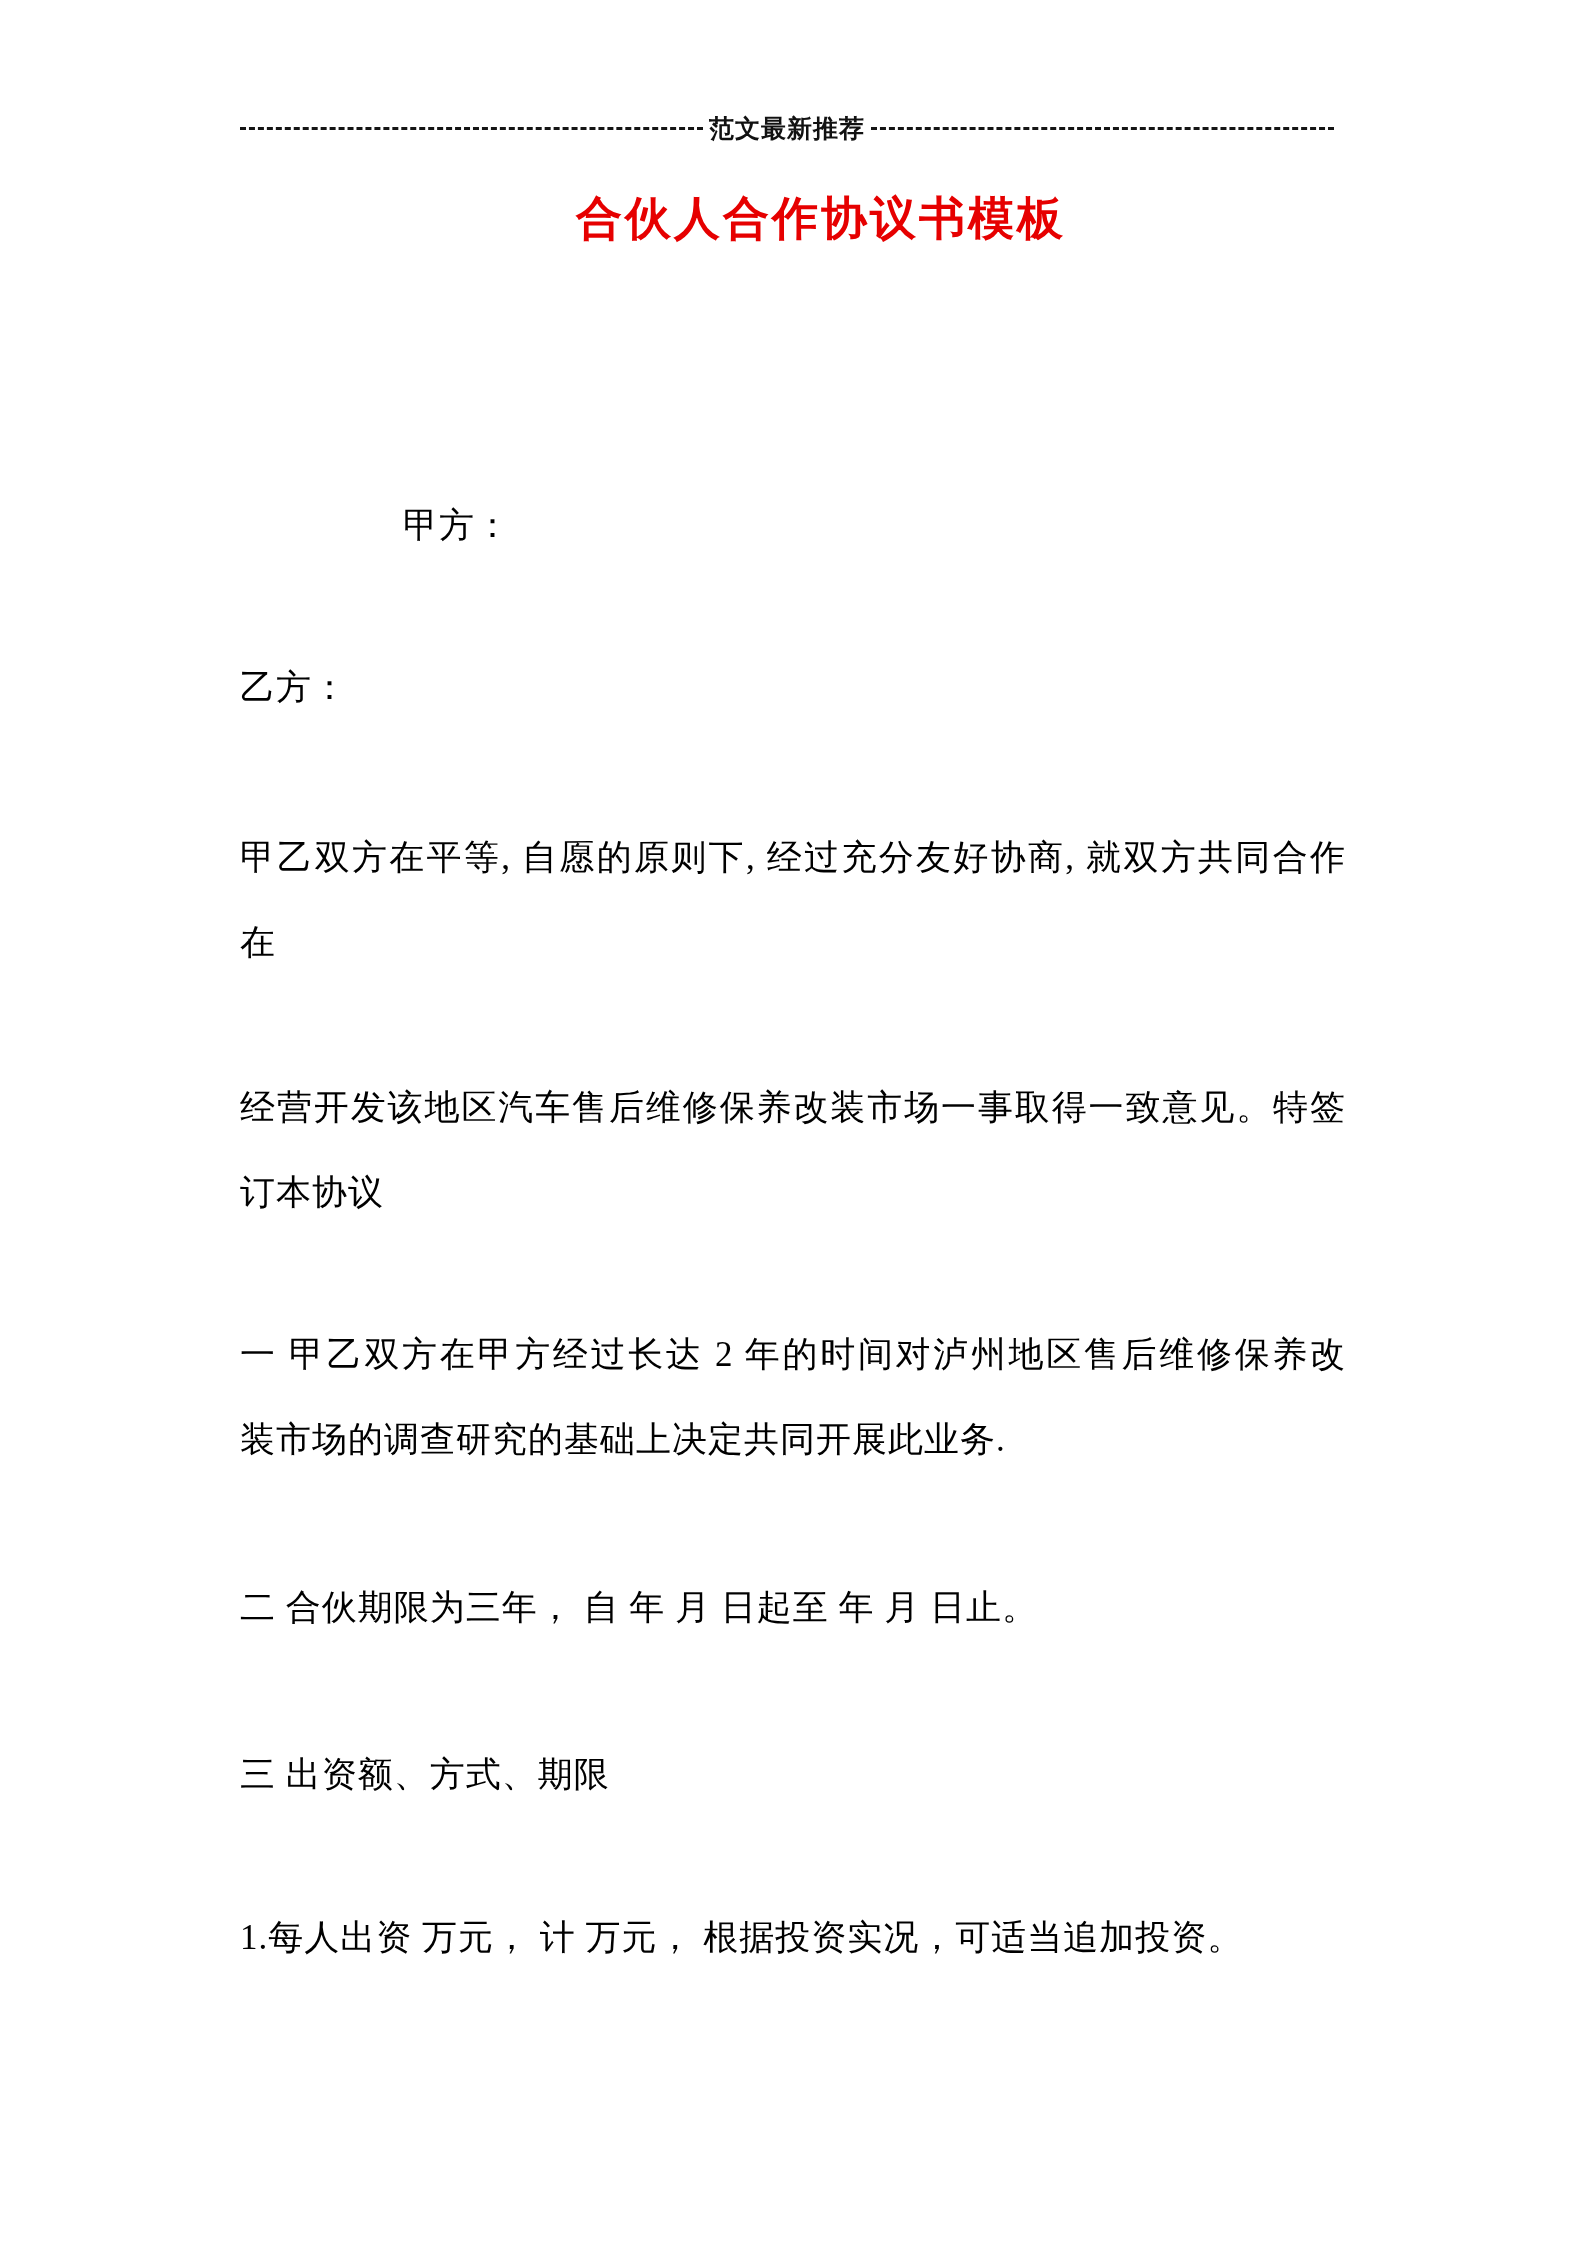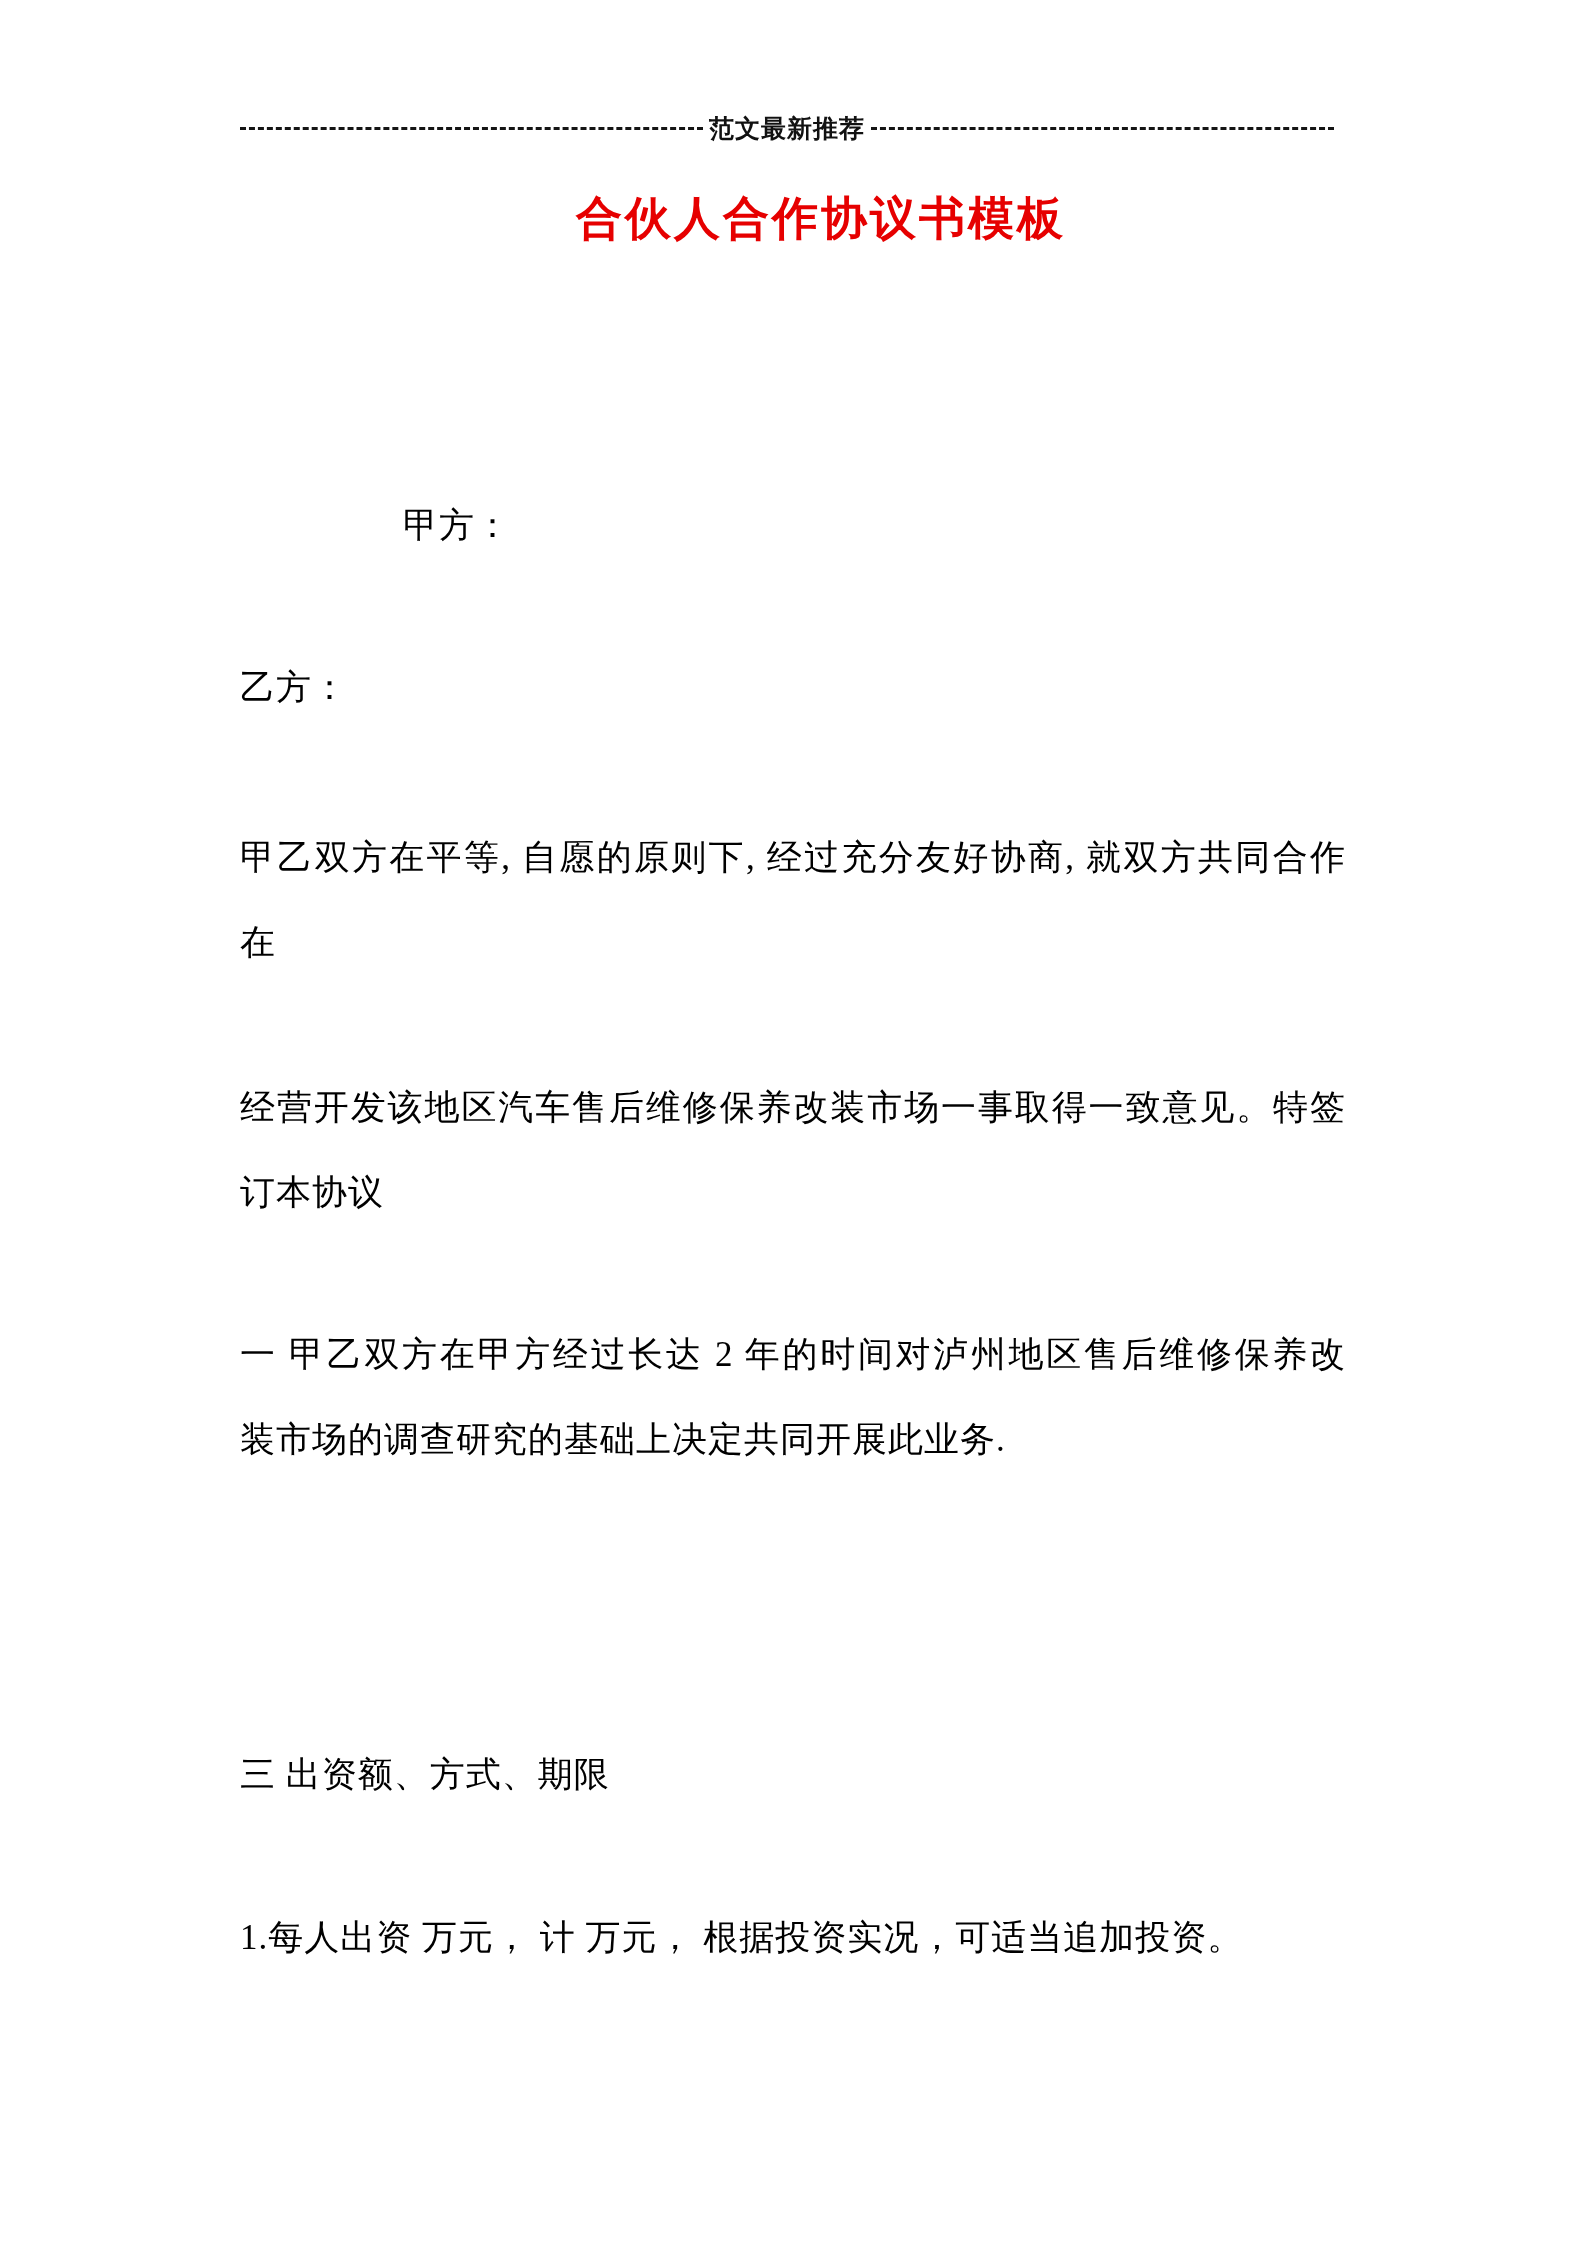--- a/index.html
+++ b/index.html
@@ -120,20 +120,23 @@
       <div class="line">在</div>
     </div>
   <div class="para p4">
       <div class="line">经营开发该地区汽车售后维修保养改装市场一事取得一致意见。特签</div>
       <div class="line">订本协议</div>
     </div>
   <div class="para p5">
       <div class="line">一 甲乙双方在甲方经过长达 2 年的时间对泸州地区售后维修保养改</div>
       <div class="line">装市场的调查研究的基础上决定共同开展此业务.</div>
     </div>
+  <div class="para p6">
+      <div class="line">二 合伙期限为三年， 自 年 月 日起至 年 月 日止。</div>
+    </div>
   <div class="para p7">
       <div class="line">三 出资额、方式、期限</div>
     </div>
   <div class="para p8">
       <div class="line">1.每人出资 万元， 计 万元， 根据投资实况，可适当追加投资。</div>
     </div>
 
   <svg class="footer-rule" viewBox="0 0 1247 17" xmlns="http://www.w3.org/2000/svg" preserveAspectRatio="none">
     <polygon points="0,7 623,1 1247,5 1247,10 623,16 0,11" fill="#050505"></polygon>
   </svg>

